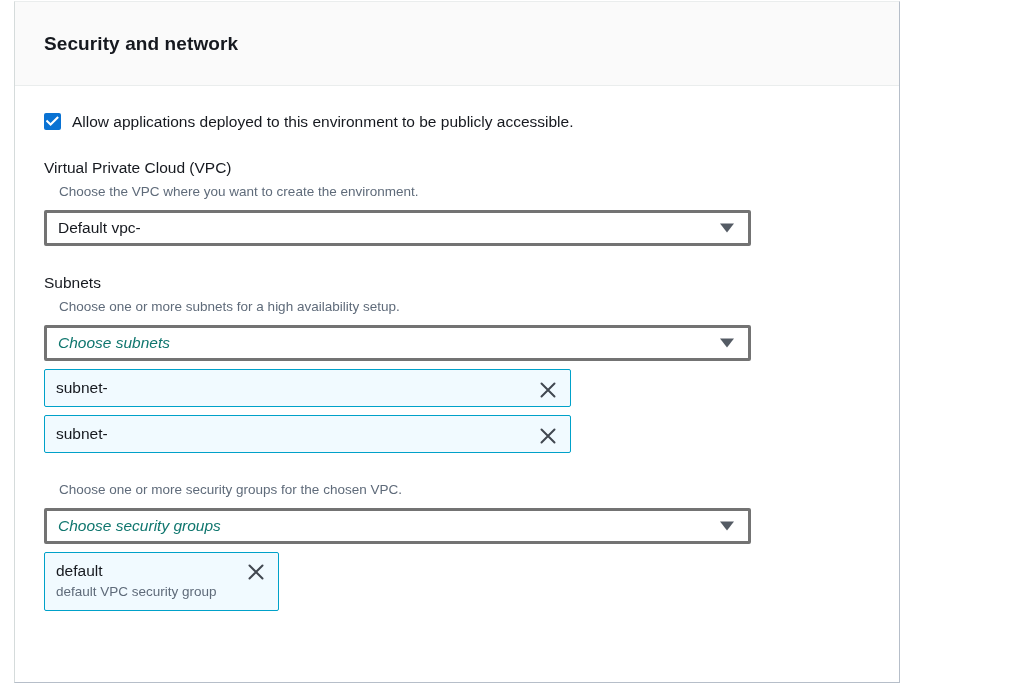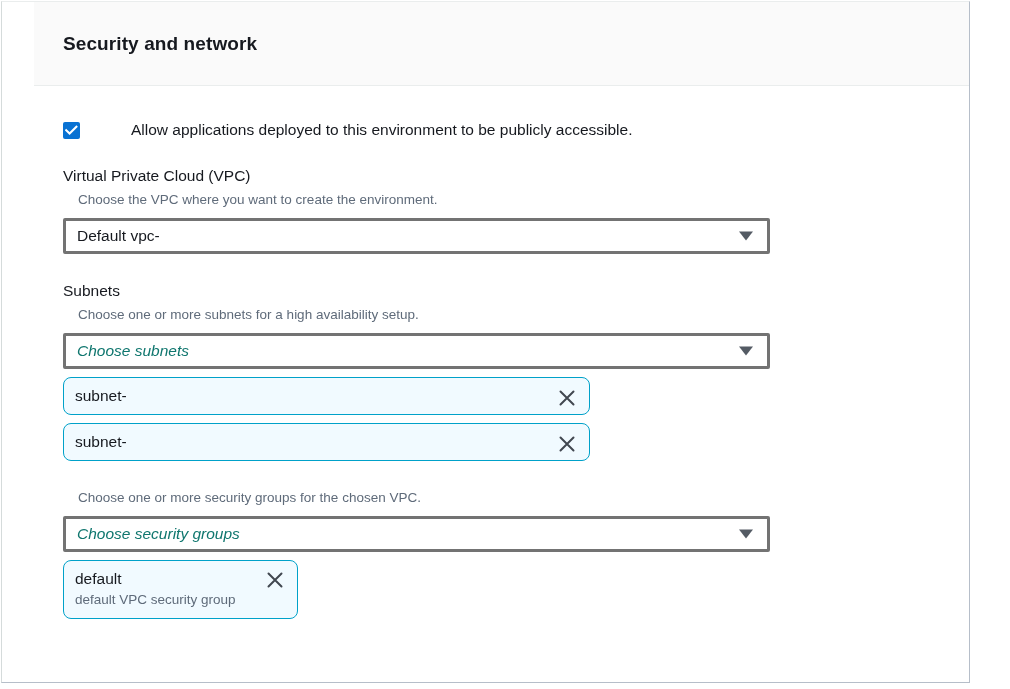--- a/index.html
+++ b/index.html
@@ -10,31 +10,30 @@
   body {
     width: 1010px;
     height: 689px;
     font-family: "Liberation Sans", sans-serif;
     -webkit-font-smoothing: antialiased;
     overflow: hidden;
   }
 
   .panel {
     position: absolute;
-    left: 1px;
+    left: 14px;
     top: 1px;
-    width: 969px;
+    width: 886px;
     height: 682px;
     background: #ffffff;
     border-right: 1px solid #b6bec9;
     border-bottom: 1px solid #b6bec9;
     border-left: 1px solid #d5dbdb;
     border-top: 1px solid #eaeded;
     box-sizing: border-box;
-    padding-left: 32px;
   }
 
   .panel-header {
     height: 84px;
     background: #fafafa;
     border-bottom: 1px solid #eaeded;
     box-sizing: border-box;
     display: flex;
     align-items: center;
     padding-left: 29px;
@@ -46,23 +45,22 @@
     letter-spacing: 0.1px;
   }
 
   .panel-body {
     padding: 0 29px;
   }
 
   
   .checkbox-row {
     display: flex;
-    align-items: flex-end;
-    margin-top: 35px;
-    gap: 40px;
+    align-items: flex-start;
+    margin-top: 27px;
   }
   .checkbox-box {
     width: 17px;
     height: 17px;
     border-radius: 2px;
     background: #0972d3;
     position: relative;
     flex: 0 0 auto;
   }
   .checkbox-box svg { position: absolute; left: 2px; top: 3px; }
@@ -118,21 +116,21 @@
     border-left: 7px solid transparent;
     border-right: 7px solid transparent;
     border-top: 9px solid #545b64;
   }
 
   
   .token {
     margin-top: 8px;
     box-sizing: border-box;
     border: 1px solid #00a1c9;
-    border-radius: 8px;
+    border-radius: 2px;
     background: #f1faff;
     position: relative;
   }
   .token-subnet {
     width: 527px;
     height: 38px;
     display: flex;
     align-items: center;
   }
   .token-subnet .token-label {

